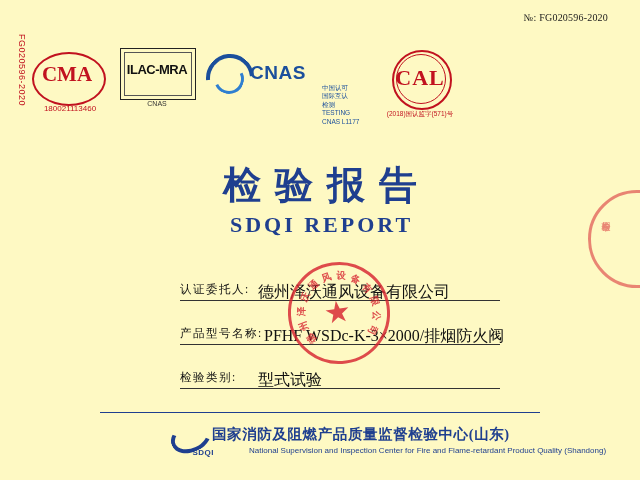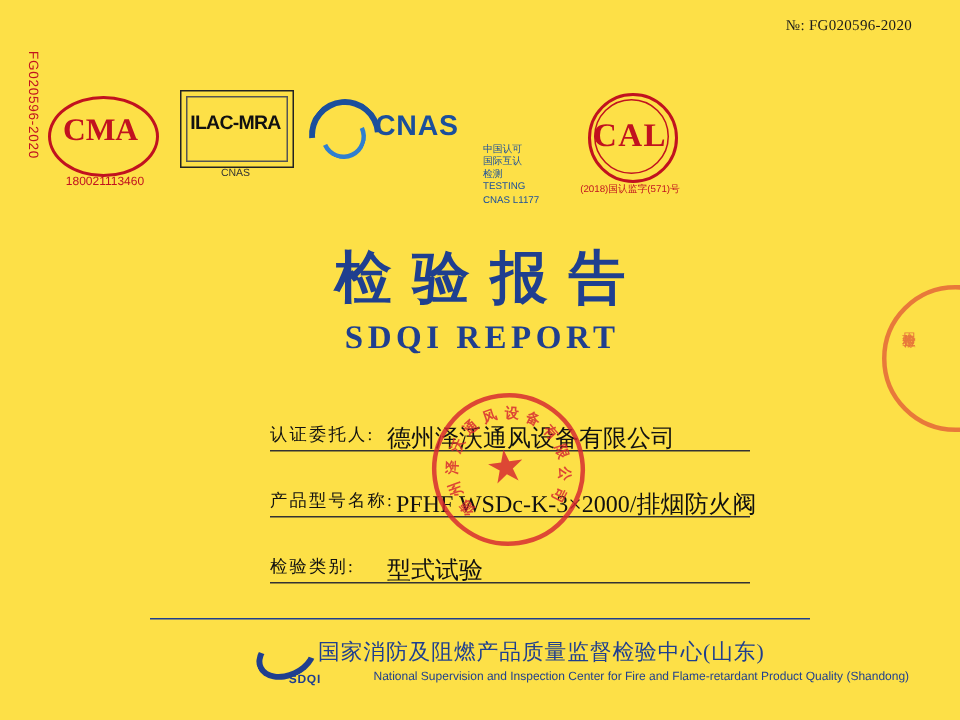--- a/index.html
+++ b/index.html
@@ -11,21 +11,21 @@
     width: 640px;
     height: 480px;
     position: relative;
     font-family: "Liberation Serif", serif;
     overflow: hidden;
   }
   .page {
     position: absolute;
     left: 0; top: 0;
     width: 640px; height: 480px;
-    background: #fde047;
+    background: #fef9c3;
   }
 
   
   .serial {
     position: absolute;
     top: 12px;
     right: 32px;
     font-size: 10px;
     color: #1a1a1a;
     letter-spacing: 0.2px;
@@ -42,21 +42,21 @@
     writing-mode: vertical-rl;
     letter-spacing: 0.5px;
     white-space: nowrap;
     font-family: "Liberation Sans", sans-serif;
   }
 
   
   .logos {
     position: absolute;
     left: 0;
-    top: 50px;
+    top: 38px;
     width: 640px;
     height: 80px;
   }
 
   
   .cma {
     position: absolute;
     left: 32px;
     top: 14px;
     width: 78px;
@@ -388,21 +388,21 @@
     font-weight: bold;
     color: #1f3f8f;
     font-family: "Liberation Sans", sans-serif;
     letter-spacing: 0.5px;
   }
   .foot-cn {
     position: absolute;
     left: 212px;
     top: 5px;
     font-size: 14.5px;
-    font-weight: normal;
+    font-weight: bold;
     color: #1f3f8f;
     letter-spacing: 0.6px;
     white-space: nowrap;
     font-family: "Liberation Serif", serif;
   }
   .foot-en {
     position: absolute;
     left: 205px;
     top: 26px;
     font-size: 8px;

